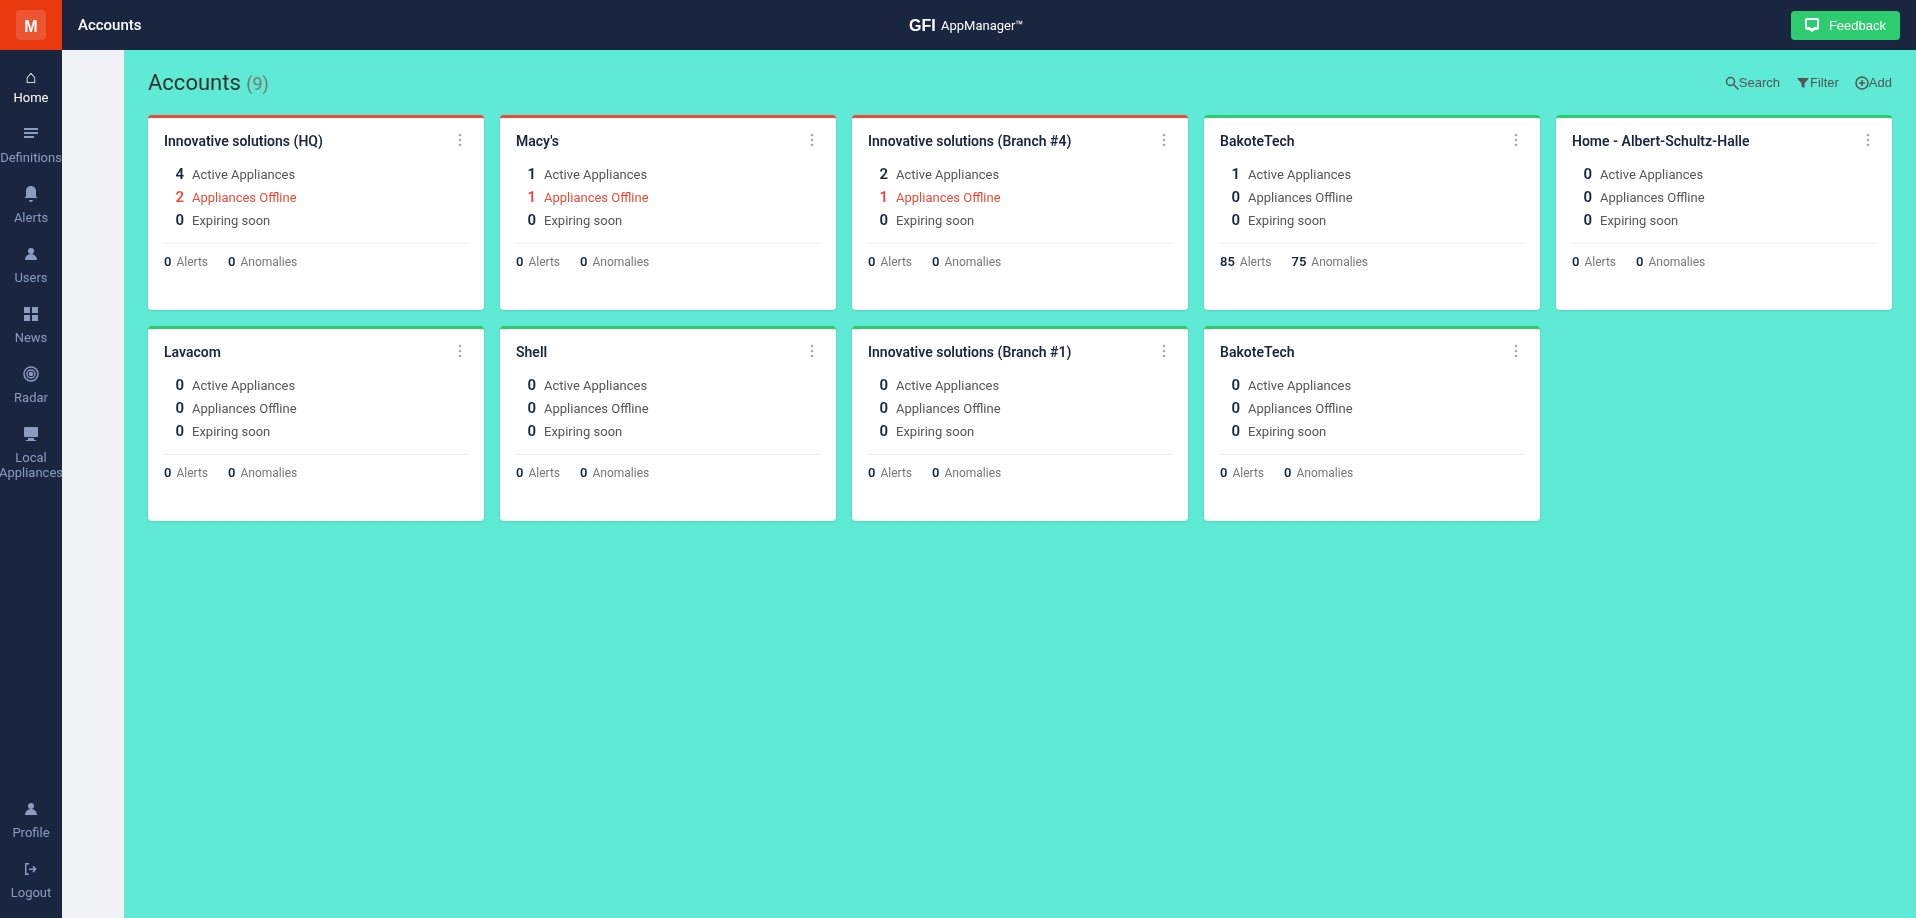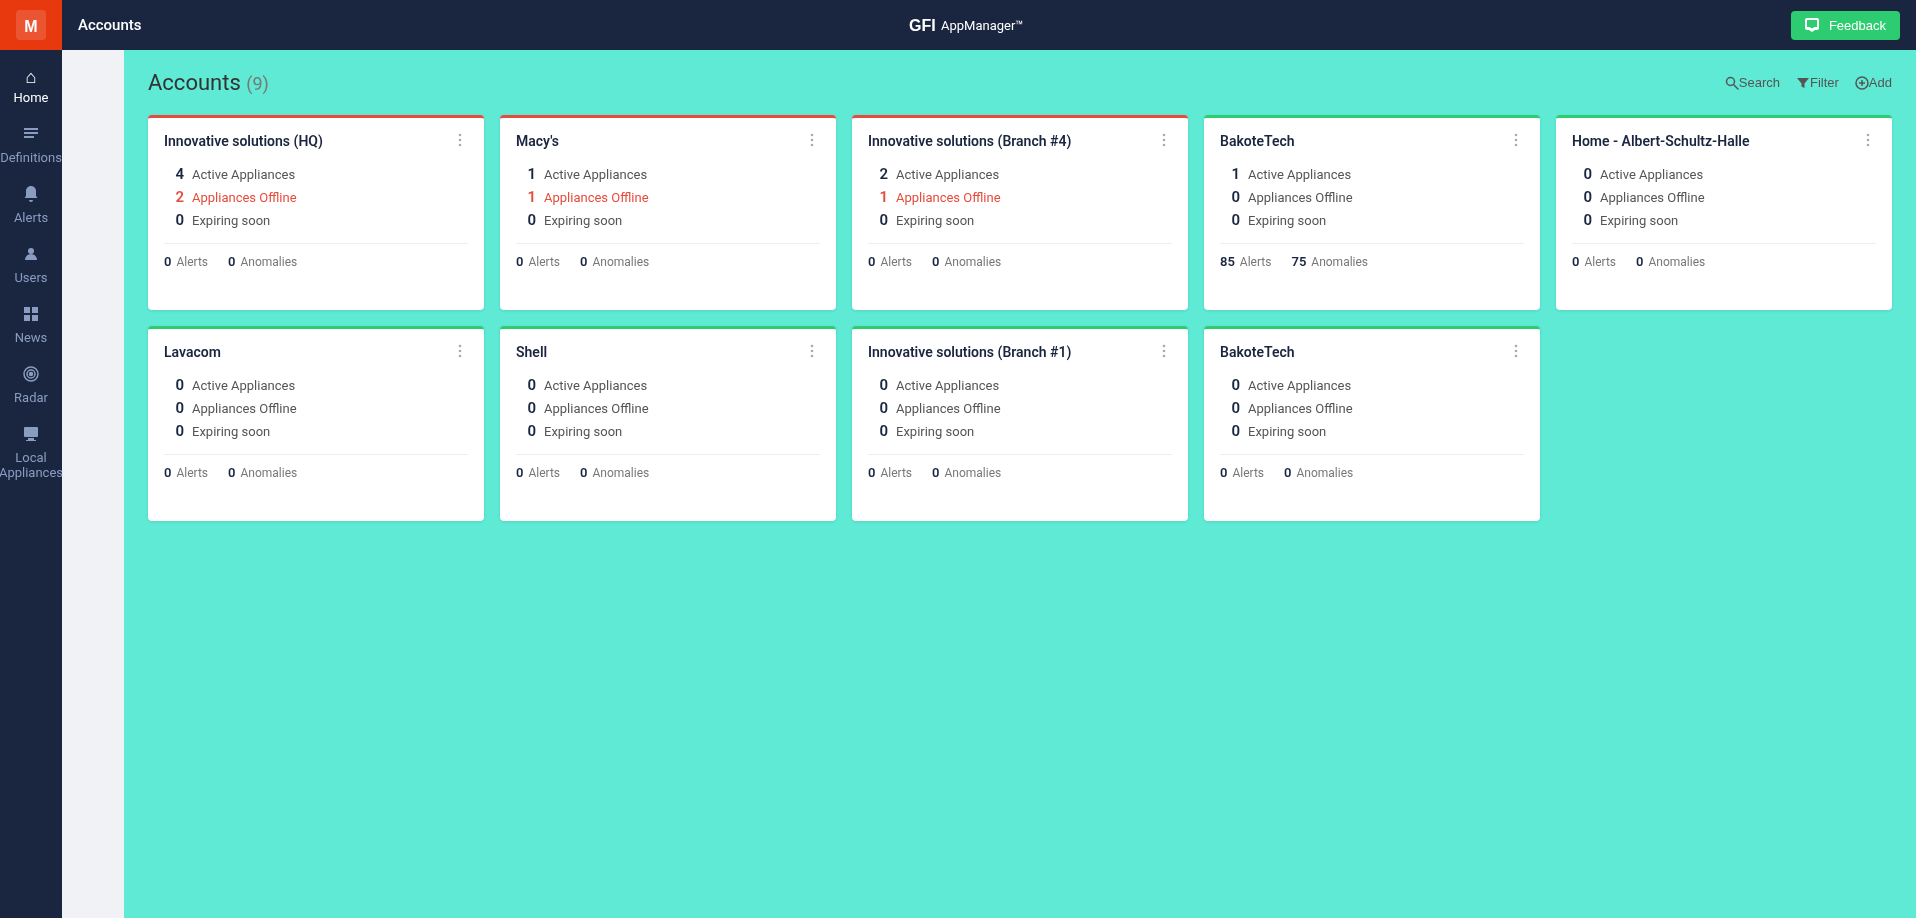--- a/index.html
+++ b/index.html
@@ -292,20 +292,39 @@
       <span class="icon">
         <svg width="18" height="18" viewBox="0 0 18 18" fill="currentColor">
             <rect x="2" y="2" width="14" height="10" rx="1"></rect>
             <rect x="6" y="13" width="6" height="2"></rect>
             <rect x="4" y="15" width="10" height="1"></rect>
           </svg>
       </span>
       <span>Local Appliances</span>
     </a>
   </nav>
+  <div class="sidebar-bottom">
+    <a class="sidebar-item" href="#">
+      <span class="icon">
+        <svg width="18" height="18" viewBox="0 0 18 18" fill="currentColor">
+            <circle cx="9" cy="6" r="3"></circle>
+            <path d="M3 15c0-3.3 2.7-6 6-6s6 2.7 6 6H3z"></path>
+          </svg>
+      </span>
+      <span>Profile</span>
+    </a>
+    <a class="sidebar-item" href="#">
+      <span class="icon">
+        <svg width="18" height="18" viewBox="0 0 18 18" fill="currentColor">
+            <path d="M7 3H3v12h4v-1.5H4.5v-9H7V3zm7.7 6l-3.2-3.2-1.1 1.1 1.6 1.6H7v1.5h4.9l-1.6 1.6 1.1 1.1L14.7 9z"></path>
+          </svg>
+      </span>
+      <span>Logout</span>
+    </a>
+  </div>
 </div>
 
 <div id="topbar">
   <span class="topbar-title">Accounts</span>
   <div class="topbar-center">
     <div class="gfi-logo">
       <svg width="28" height="22" viewBox="0 0 28 22" fill="none">
         <text x="0" y="17" font-size="16" font-weight="900" fill="white" font-family="Arial">GFI</text>
       </svg>
       <span class="app-text">AppManager™</span>

